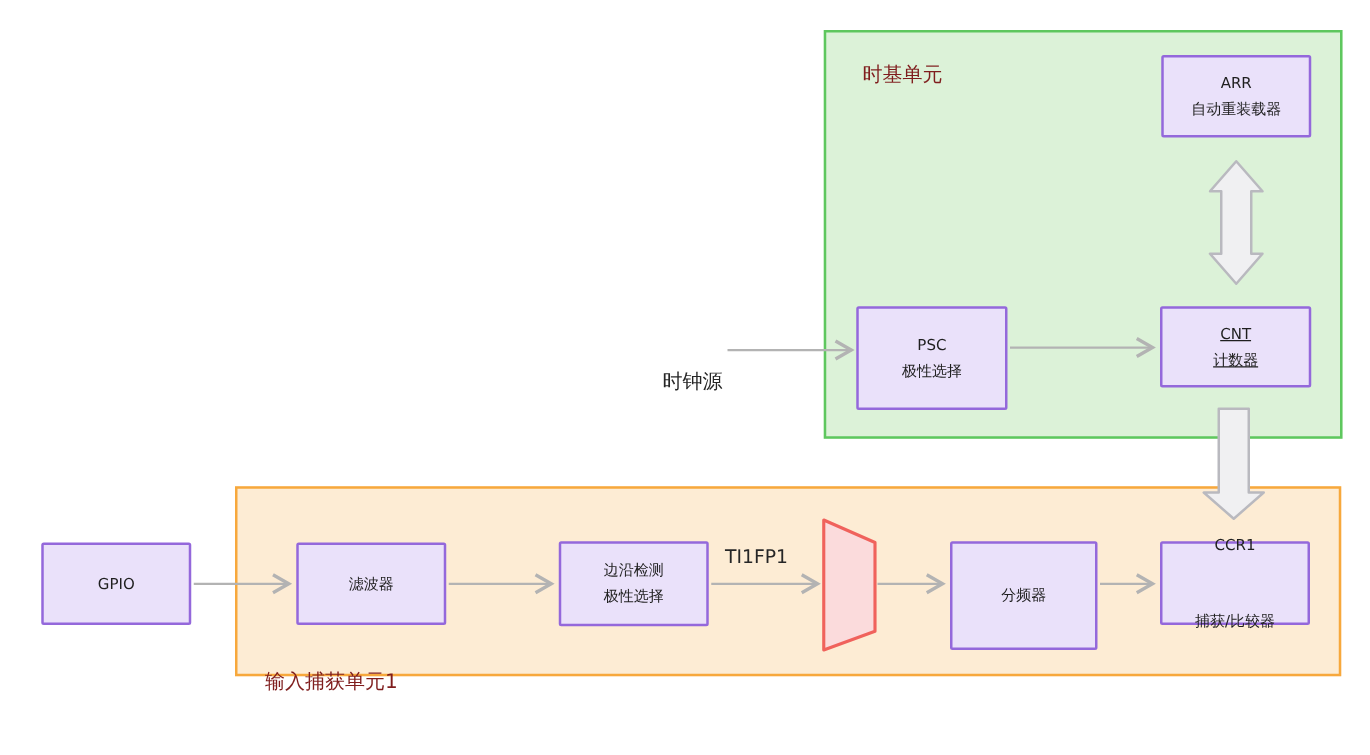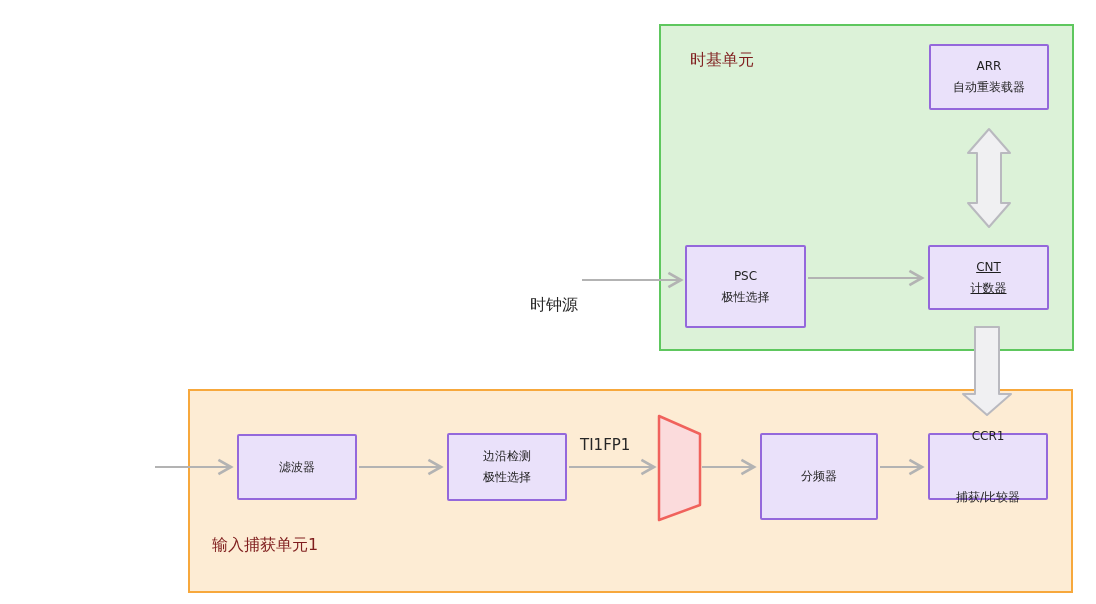--- a/index.html
+++ b/index.html
@@ -4,21 +4,21 @@
 <style>
   html,body{margin:0;padding:0;background:#ffffff;}
   #canvas{
     position:relative;width:1096px;height:604px;overflow:hidden;
     font-family:"DejaVu Sans","Liberation Sans",sans-serif;
     color:#333333;background:#ffffff;
   }
   .container-box{position:absolute;box-sizing:border-box;border:2px solid;}
   .container-green{left:659px;top:24px;width:415px;height:327px;
     background:#dcf2d8;border-color:#5ec75e;}
-  .container-orange{left:188px;top:389px;width:885px;height:204px;
+  .container-orange{left:188px;top:389px;width:885px;height:152px;
     background:#fdecd4;border-color:#f7a83c;padding-left:12px;}
   .container-label{position:absolute;font-size:16px;color:#7f1d1d;white-space:nowrap;}
   .label-timebase{left:29px;top:24px;}
   .label-capture{left:22px;top:144px;}
   .node{
     position:absolute;box-sizing:border-box;
     background:#eae1fa;border:2px solid #9468db;border-radius:2px;
     display:flex;flex-direction:column;align-items:center;justify-content:center;
     font-size:12px;line-height:21px;color:#1f1f1f;text-align:center;white-space:nowrap;
   }
@@ -58,20 +58,23 @@
     </g>
 
     <g fill="#f0f0f2" stroke="#b9b9bf" stroke-width="2" stroke-linejoin="round">
       <path d="M989,129 L1010,153 L1001,153 L1001,203 L1010,203 L989,227 L968,203 L977,203 L977,153 L968,153 Z"></path>
       <path d="M975,327 L999,327 L999,394 L1011,394 L987,415 L963,394 L975,394 Z"></path>
     </g>
 
     <polygon points="659,416 700,434 700,505 659,520" fill="#fbdbdc" stroke="#f0625c" stroke-width="2.5" stroke-linejoin="round"></polygon>
   </svg>
 
+  <div class="node" style="left:33px;top:434px;width:120px;height:66px;">
+    <span>GPIO</span>
+  </div>
 
   <div class="node" style="left:447px;top:433px;width:120px;height:68px;">
     <span>边沿检测</span>
     <span>极性选择</span>
   </div>
 
   <div class="node" style="left:237px;top:434px;width:120px;height:66px;">
     <span>滤波器</span>
   </div>
 

